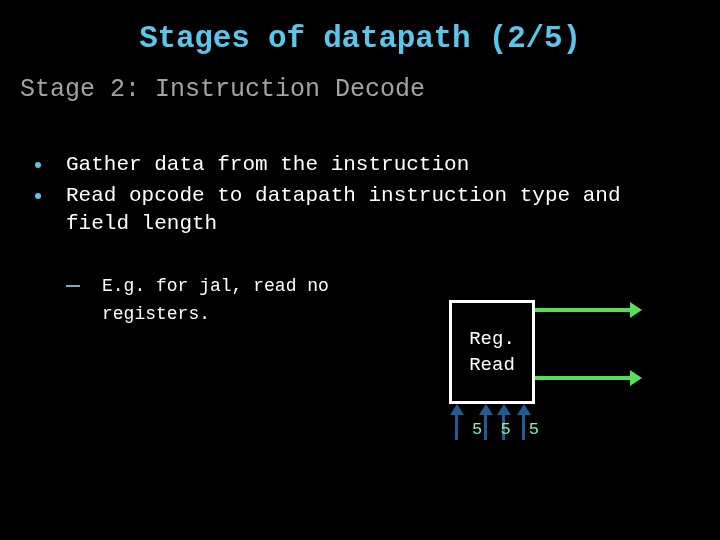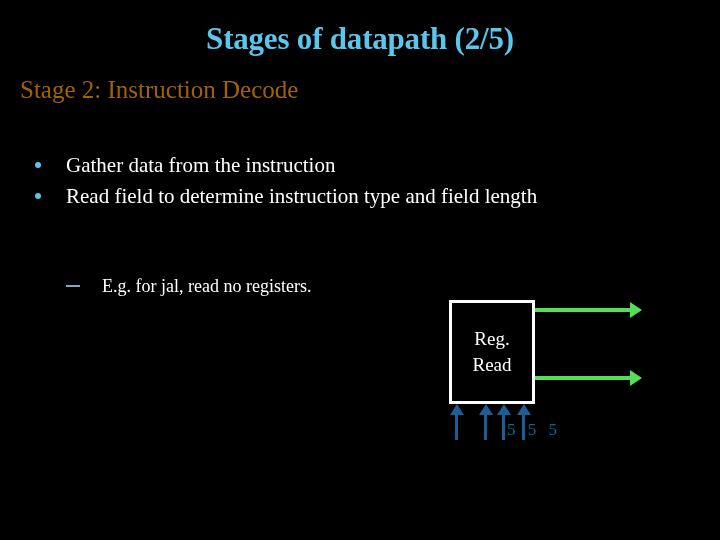--- a/index.html
+++ b/index.html
@@ -6,21 +6,21 @@
     margin: 0;
     padding: 0;
     background: #000000;
   }
   #slide {
     position: relative;
     width: 720px;
     height: 440px;
     background: #000000;
     overflow: hidden;
-    font-family: Liberation Serif, serif;
+    font-family: Liberation Mono, monospace;
   }
 
   
   #title {
     position: absolute;
     left: 0;
     top: 22px;
     width: 720px;
     text-align: center;
     color: #5BC6EC;
@@ -29,21 +29,21 @@
     letter-spacing: -0.2px;
     line-height: 34px;
     white-space: nowrap;
   }
 
   
   #heading {
     position: absolute;
     left: 20px;
     top: 75px;
-    color: #a16207;
+    color: #a3a3a3;
     font-size: 25px;
     line-height: 30px;
     white-space: nowrap;
   }
 
   
   #bullets {
     position: absolute;
     left: 20px;
     top: 119px;
@@ -173,45 +173,44 @@
     display: flex;
     align-items: center;
     justify-content: center;
     color: #22c55e;
     font-size: 18px;
   }
   #fives {
     position: absolute;
     left: 458px;
     top: 421px;
-    color: #0369a1;
+    color: #86efac;
     font-size: 17px;
     line-height: 18px;
     letter-spacing: 4px;
     white-space: nowrap;
-    margin-left: 35px;
   }
 </style>
 </head>
 <body>
 
 <div id="slide">
 
   <div id="title">Stages of datapath (2/5)</div>
 
   <div id="heading">Stage 2: Instruction Decode</div>
 
   <div id="bullets">
     <div class="b1">
       <span class="dot"></span>
       <span>Gather data from the instruction</span>
     </div>
     <div class="b1">
       <span class="dot"></span>
-      <span>Read field to determine instruction type and field length</span>
+      <span>Read opcode to datapath instruction type and field length</span>
     </div>
   </div>
 
   <div id="subbullets">
     <div class="b2">
       <span class="dash"></span>
       <span>E.g. for jal, read no registers.</span>
     </div>
   </div>
 

